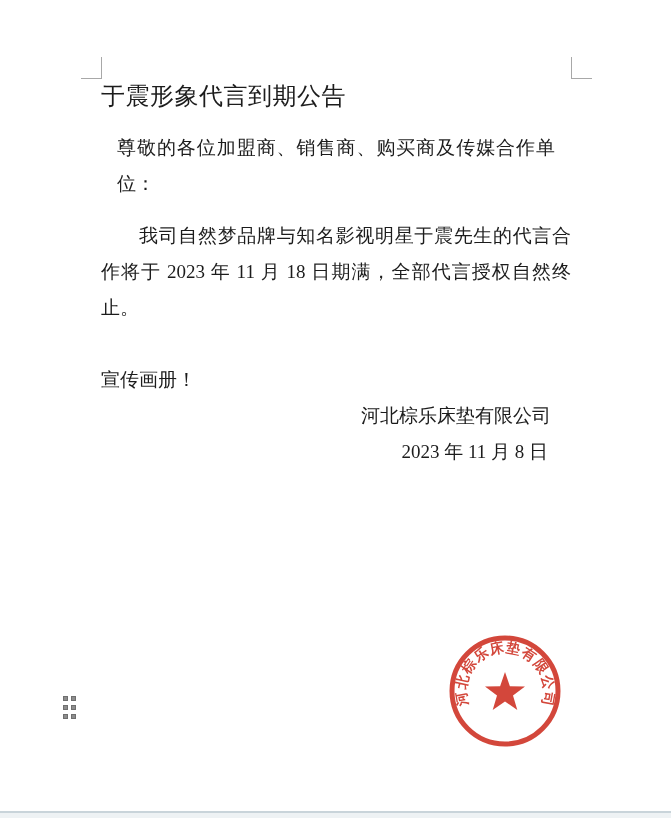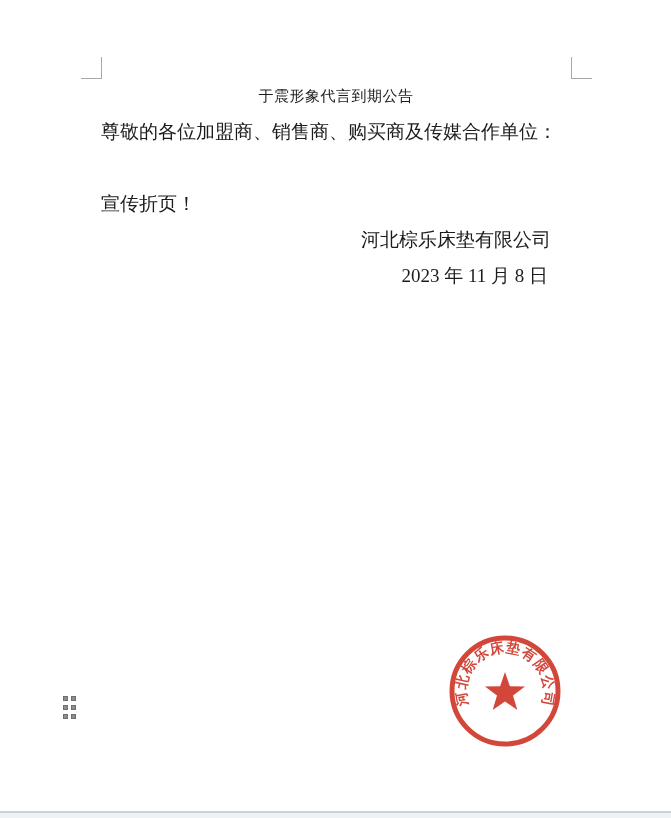--- a/index.html
+++ b/index.html
@@ -39,27 +39,27 @@
     left: 101px;
     top: 78px;
     width: 470px;
     font-size: 19px;
     line-height: 36px;
     color: #1c1c1c;
     text-align: justify;
   }
   .title {
     margin: 0;
-    font-size: 15px;
+    font-size: 24px;
     font-weight: normal;
-    text-align: center;
+    text-align: left;
     line-height: 36px;
     letter-spacing: 0.5px;
   }
-  .salutation { margin: 0; }
+  .salutation { margin: 16px; }
   .para { margin: 0; text-indent: 2em; }
   .blank-line { margin: 0; height: 36px; }
   .closing { margin: 0; }
   .sig-company { margin: 0; text-align: right; padding-right: 20px; }
   .sig-date { margin: 0; text-align: right; padding-right: 23px; }
   
   .seal {
     position: absolute;
     left: 445px;
     top: 629px;
@@ -103,22 +103,23 @@
 <body>
 
 <div class="page">
 
   <div class="cropmark tl"></div>
   <div class="cropmark tr"></div>
 
   <div class="textarea">
     <h1 class="title">于震形象代言到期公告</h1>
     <p class="salutation">尊敬的各位加盟商、销售商、购买商及传媒合作单位：</p>
+    <p class="para">我司自然梦品牌与知名影视明星于震先生的代言合作将于 2023 年 11 月 18 日期满，全部代言授权自然终止。</p>
     <p class="blank-line"></p>
-    <p class="closing">宣传折页！</p>
+    <p class="closing">宣传画册！</p>
     <p class="sig-company">河北棕乐床垫有限公司</p>
     <p class="sig-date">2023 年 11 月 8 日</p>
   </div>
 
   <div class="seal">
     <svg viewBox="0 0 120 124" xmlns="http://www.w3.org/2000/svg">
       <circle cx="60" cy="62" r="53" fill="none" stroke-width="5" stroke="#d0392c"></circle>
       <polygon points="60,43 64.9,57.2 80,57.5 68,66.6 72.3,81 60,72.4 47.7,81 52,66.6 40,57.5 55.1,57.2" fill="#d0392c"></polygon>
       <path id="sealArc" d="M 23.3,75.3 A 39,39 0 1 1 96.7,75.3" fill="none" stroke="none"></path>
       <text fill="#d0392c">

